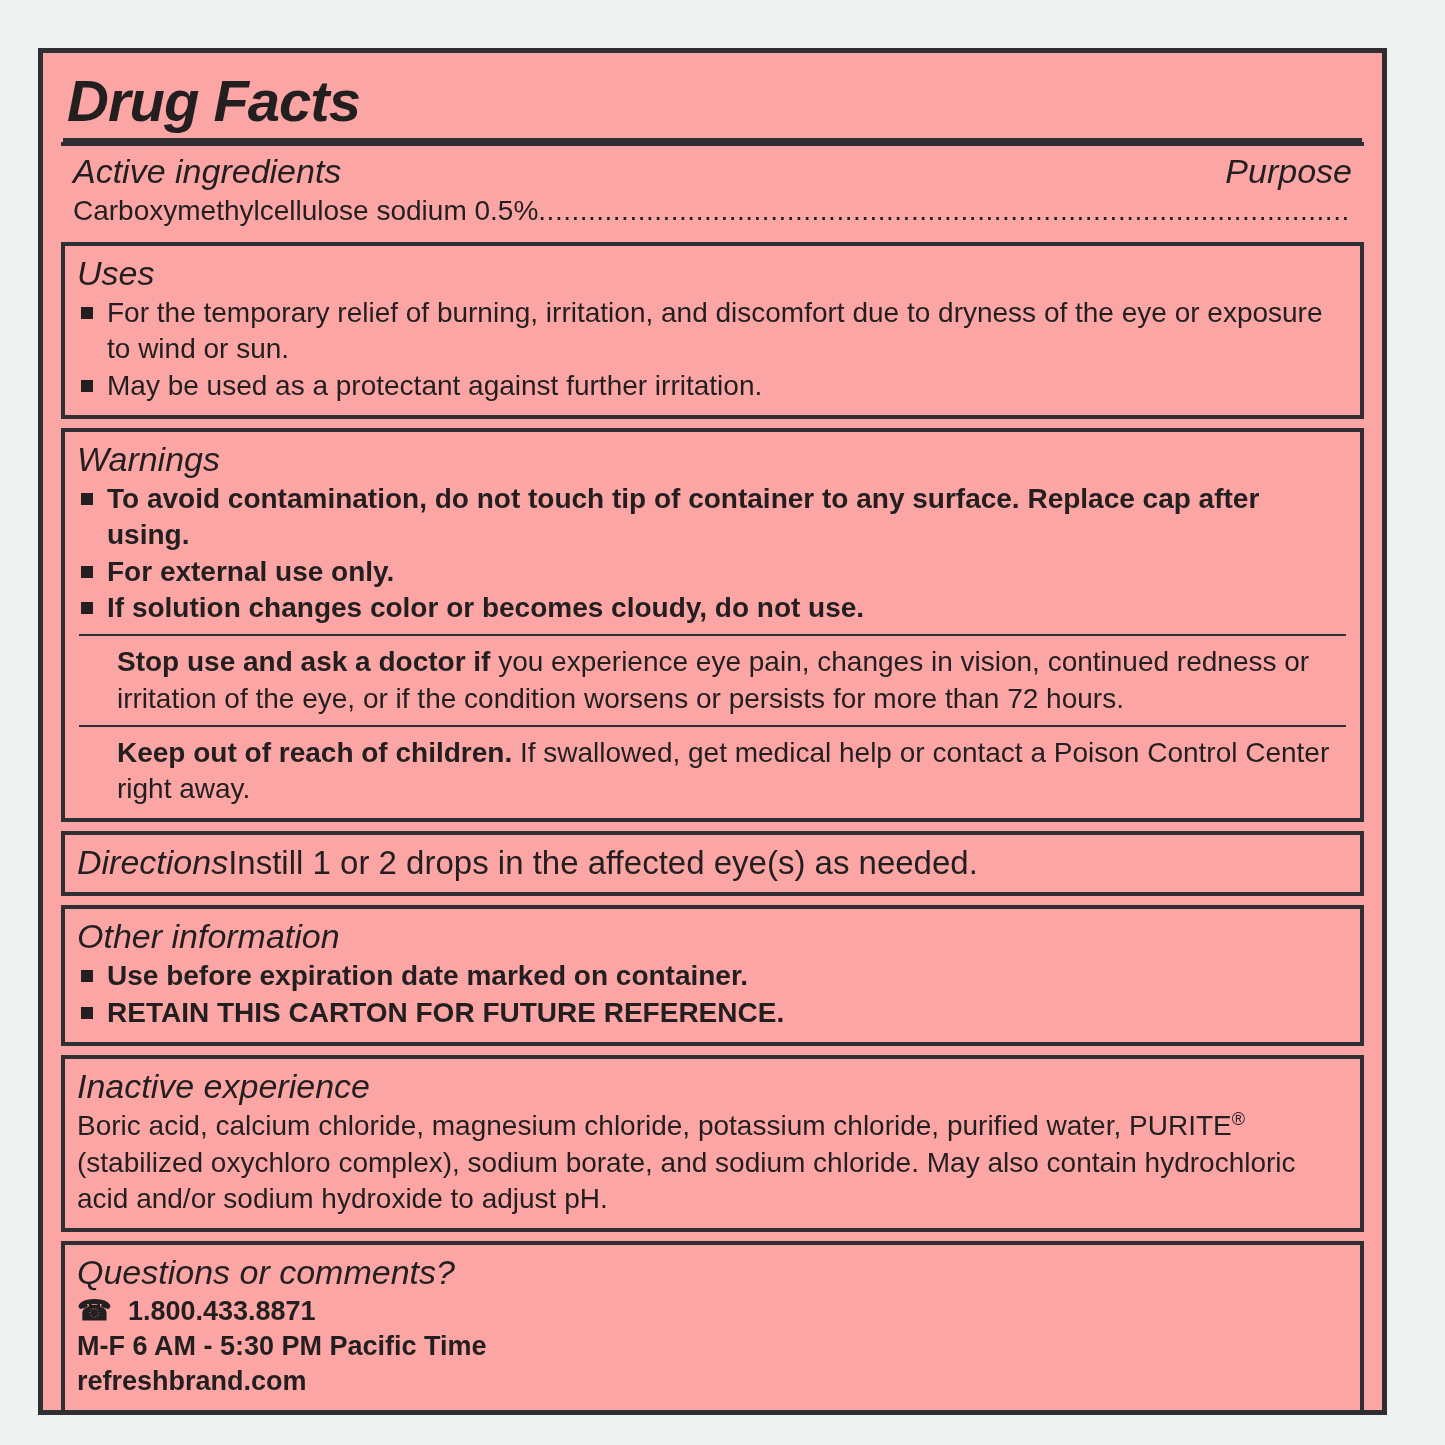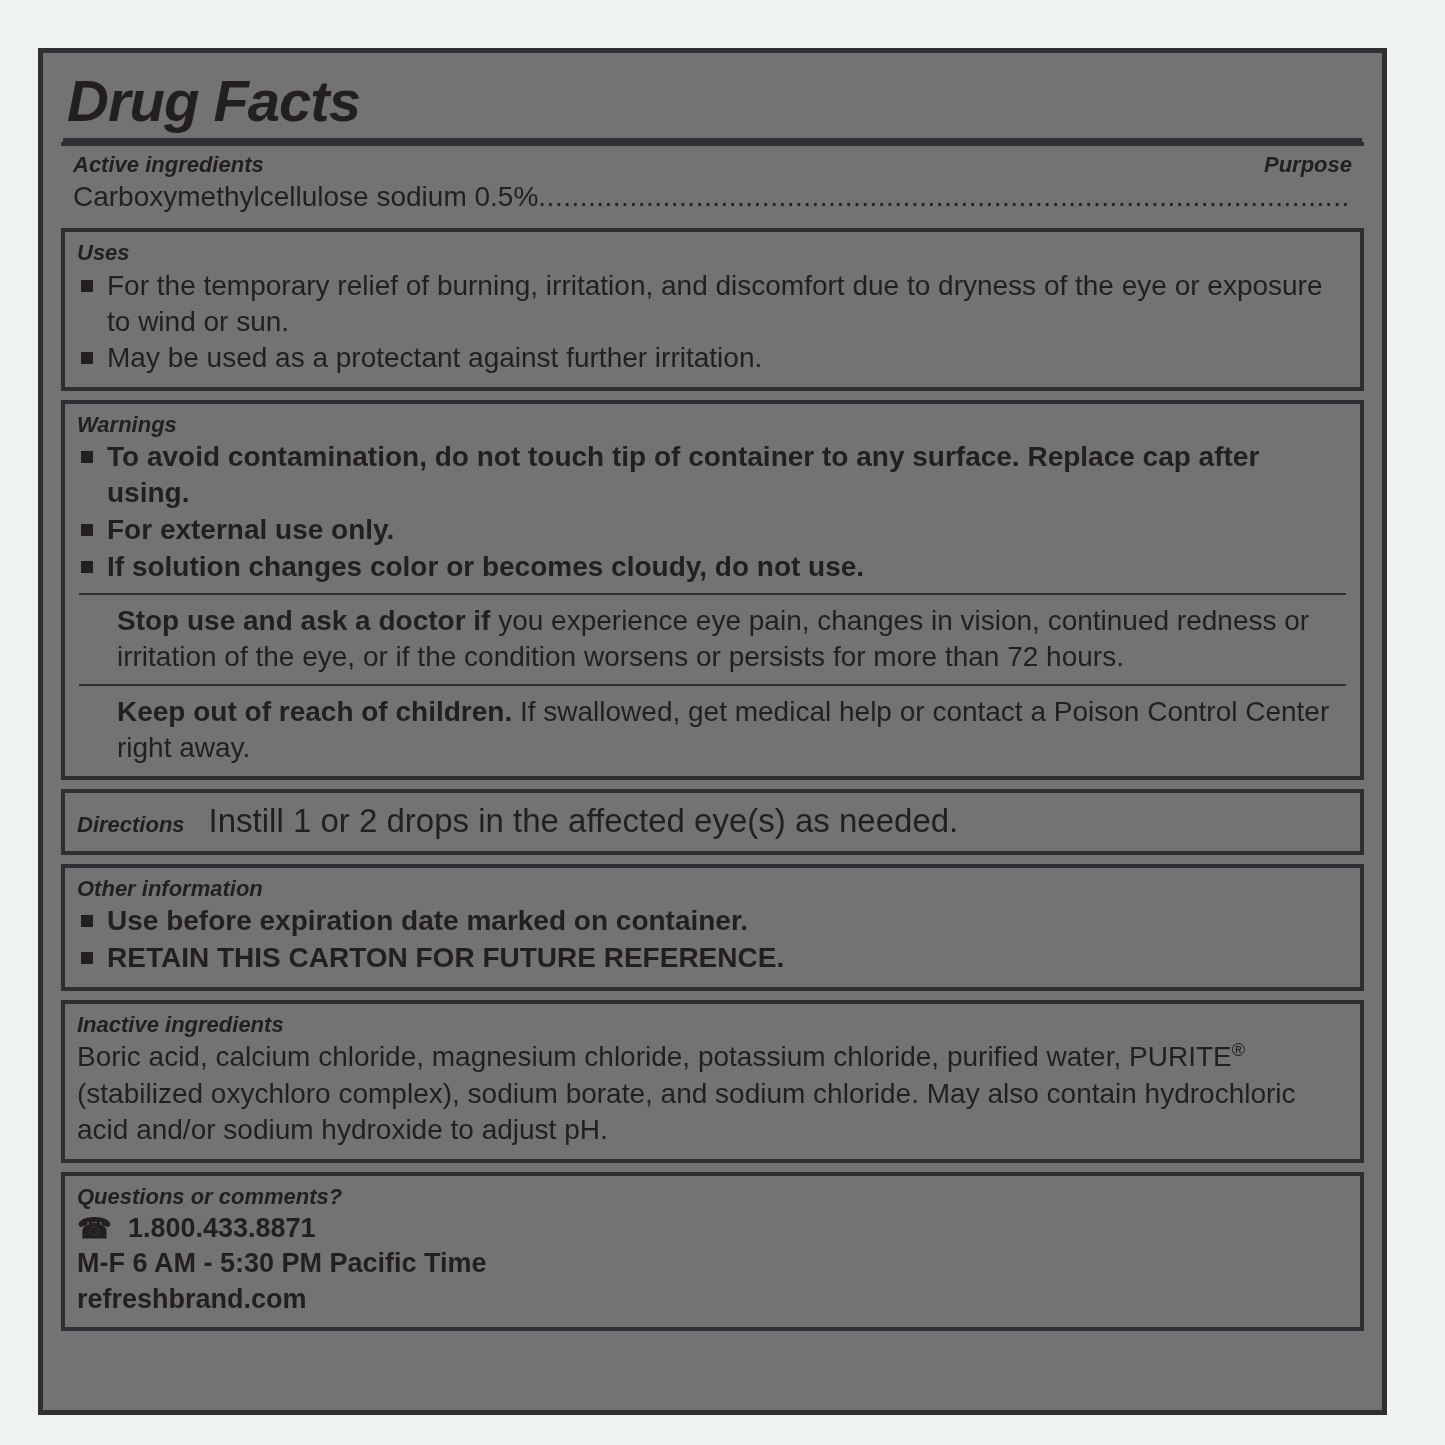--- a/index.html
+++ b/index.html
@@ -12,21 +12,21 @@
     height: 1445px;
     font-family: "Liberation Sans", sans-serif;
     color: #231f20;
   }
   .label {
     position: absolute;
     left: 38px;
     top: 48px;
     width: 1349px;
     height: 1367px;
-    background: #737373;
+    background: #fca5a5;
     border: 5px solid #2f2f33;
     box-sizing: border-box;
     padding: 0;
   }
   .inner {
     padding: 14px 18px 10px 18px;
   }
   
   .title {
     font-size: 58px;
@@ -53,23 +53,23 @@
     margin: 9px 0 0 0;
     padding: 8px 12px 10px 12px;
   }
   .section.first {
     border: none;
     border-top: 4px solid #2f2f33;
     margin-top: 0;
     padding: 6px 12px 6px 12px;
   }
   .head {
-    font-size: 22px;
+    font-size: 34px;
     font-style: italic;
-    font-weight: bold;
+    font-weight: normal;
     line-height: 1.15;
     margin: 0 0 2px 0;
   }
   .head-row {
     display: flex;
     justify-content: space-between;
     align-items: baseline;
   }
   .ai-line {
     font-size: 28px;
@@ -77,21 +77,21 @@
     margin-top: 2px;
     white-space: nowrap;
     overflow: hidden;
   }
   .dots {
     letter-spacing: 0.5px;
   }
   .inline-head {
     display: flex;
     align-items: baseline;
-    gap: 24px;
+    gap: 0;
   }
   .inline-head .head { margin-bottom: 0; }
   .inline-text {
     font-size: 33px;
     line-height: 1.2;
   }
   ul.bullets {
     list-style: none;
     margin: 2px 0 0 0;
     padding: 0;
@@ -194,21 +194,21 @@
 
     <div class="section">
       <div class="head">Other information</div>
       <ul class="bullets">
         <li class="bold"><span class="sq"></span><span>Use before expiration date marked on container.</span></li>
         <li class="bold"><span class="sq"></span><span>RETAIN THIS CARTON FOR FUTURE REFERENCE.</span></li>
       </ul>
     </div>
 
     <div class="section">
-      <div class="head">Inactive ingredients</div>
+      <div class="head">Inactive experience</div>
       <div class="body-text"><span>Boric acid, calcium chloride, magnesium chloride, potassium chloride, purified water, PURITE</span><span class="sup">®</span><span> (stabilized oxychloro complex), sodium borate, and sodium chloride. May also contain hydrochloric acid and/or sodium hydroxide to adjust pH.</span></div>
     </div>
 
     <div class="section">
       <div class="head">Questions or comments?</div>
       <div class="q-line">
         <span class="phone-glyph">☎</span>
         <span>1.800.433.8871</span>
       </div>
       <div class="q-sub">M-F 6 AM - 5:30 PM Pacific Time</div>

